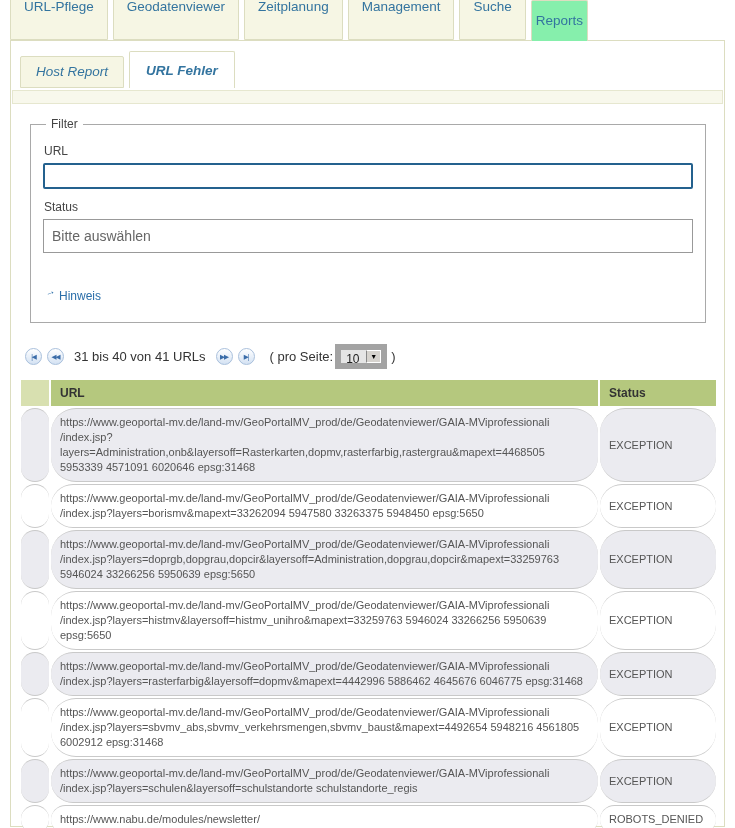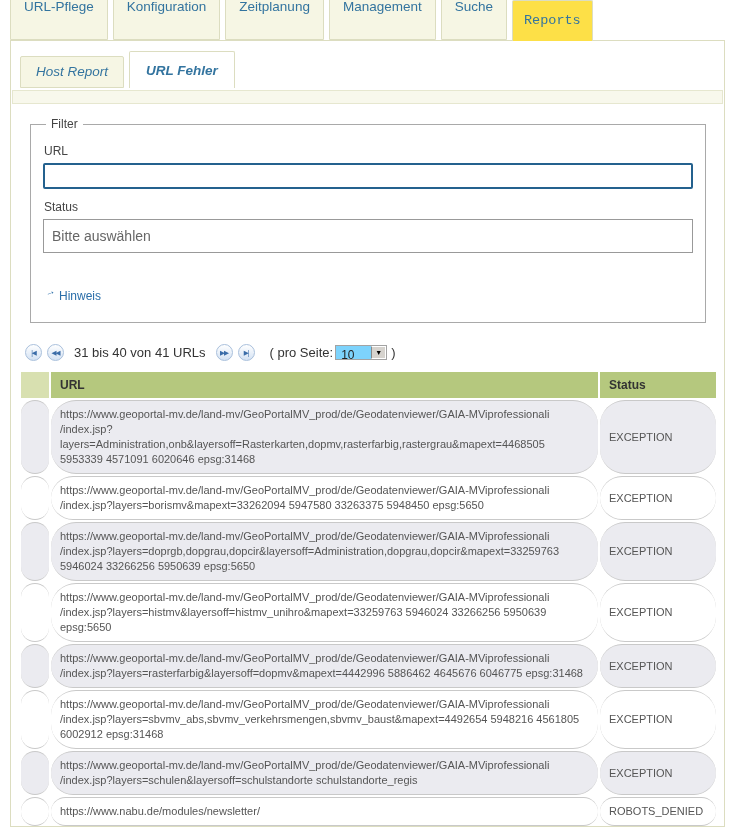--- a/index.html
+++ b/index.html
@@ -7,21 +7,21 @@
     --header-green:#b5c87e; --header-green-light:#d8e0b0; --row-alt:#ebebf0; --input-border:#24618e;
   }
   *{box-sizing:border-box;}
   html,body{margin:0;padding:0;background:#fff;}
   body{width:735px;height:828px;font-family:"Liberation Sans",sans-serif;overflow:hidden;}
 
   
   .main-tabs{display:flex;align-items:flex-end;padding-left:10px;height:40px;position:relative;z-index:2;}
   .tab{background:var(--tab-bg);border:1px solid var(--tab-border);color:var(--accent-blue);
        font-size:13.5px;padding:6px 13px 25px;margin-right:5px;border-radius:2px 2px 0 0;cursor:pointer;white-space:nowrap;}
-  .tab.active{background:#fde047;border-bottom:none;padding:12px 11px 13px;margin-bottom:-1px;font-family:Liberation Mono, monospace;}
+  .tab.active{background:#86efac;border-bottom:none;padding:12px 4px 13px;margin-bottom:-1px;}
 
   
   .content{margin:0 10px;border:1px solid var(--tab-border);background:#fff;height:787px;position:relative;z-index:1;}
 
   
   .sub-tabs{display:flex;align-items:flex-end;padding:10px 0 0 9px;}
   .subtab{background:var(--tab-bg);border:1px solid var(--tab-border);color:var(--accent-blue);
           font-style:italic;font-size:13.5px;padding:7px 15px 8px;margin-right:5px;border-radius:2px 2px 0 0;cursor:pointer;}
   .subtab.active{background:#fff;font-weight:bold;border-bottom:none;padding:11px 16px 10px;text-align:center;}
 
@@ -39,21 +39,21 @@
   a.hinweis .arrow{font-size:10px;vertical-align:5px;margin-right:4px;display:inline-block;transform:rotate(-20deg);}
 
   
   .pagination{display:flex;align-items:center;margin:21px 0 9px 14px;font-size:13px;color:#333;}
   .nav-btn{width:17px;height:17px;border-radius:50%;border:1px solid #a9c0dc;margin-right:5px;
            background:linear-gradient(180deg,#ffffff 0%,#d4e2f3 100%);color:#3a6ca8;font-size:6.5px;
            display:flex;align-items:center;justify-content:center;letter-spacing:-1px;cursor:pointer;padding:0;}
   .page-info{margin:0 10px 0 5px;}
   .per-page-group{display:flex;align-items:center;margin-left:10px;}
   .pp-label{margin-right:2px;}
-  .pp-select{display:flex;border:1px solid #a3a3a3;height:15px;width:52px;background:#7dd3fc;font-size:12px;color:#222;cursor:pointer;}
+  .pp-select{display:flex;border:6px solid #a3a3a3;height:25px;width:52px;background:#e5e5e5;font-size:12px;color:#222;cursor:pointer;}
   .pp-value{flex:1;padding:2px 0 0 5px;}
   .pp-btn{width:15px;background:#d6d3ce;border:1px solid #fff;border-left-color:#888;display:flex;
           align-items:center;justify-content:center;font-size:7px;color:#000;}
   .pp-suffix{margin-left:4px;}
 
   
   table.url-table{border-collapse:separate;border-spacing:2px;margin:0 8px 0 8px;width:699px;table-layout:fixed;}
   .url-table th{background:var(--header-green);font-size:12px;text-align:left;padding:6px 9px;color:#333;font-weight:bold;}
   .url-table th.sel{background:var(--header-green-light);}
   .url-table col.c-sel{width:28px;}
@@ -63,21 +63,21 @@
                 overflow-wrap:break-word;word-wrap:break-word;vertical-align:middle;border-radius:25px;}
   tr.odd td{background:var(--row-alt);}
   tr.even td{background:#fff;}
   .status-cell{font-size:11.5px;}
 </style>
 </head>
 <body>
 
 <div class="main-tabs">
   <div class="tab"><span>URL-Pflege</span></div>
-  <div class="tab"><span>Konfiguration</span></div>
+  <div class="tab"><span>Geodatenviewer</span></div>
   <div class="tab"><span>Zeitplanung</span></div>
   <div class="tab"><span>Management</span></div>
   <div class="tab"><span>Suche</span></div>
   <div class="tab active"><span>Reports</span></div>
 </div>
 
 <div class="content">
 
   <div class="sub-tabs">
     <div class="subtab"><span>Host Report</span></div>

